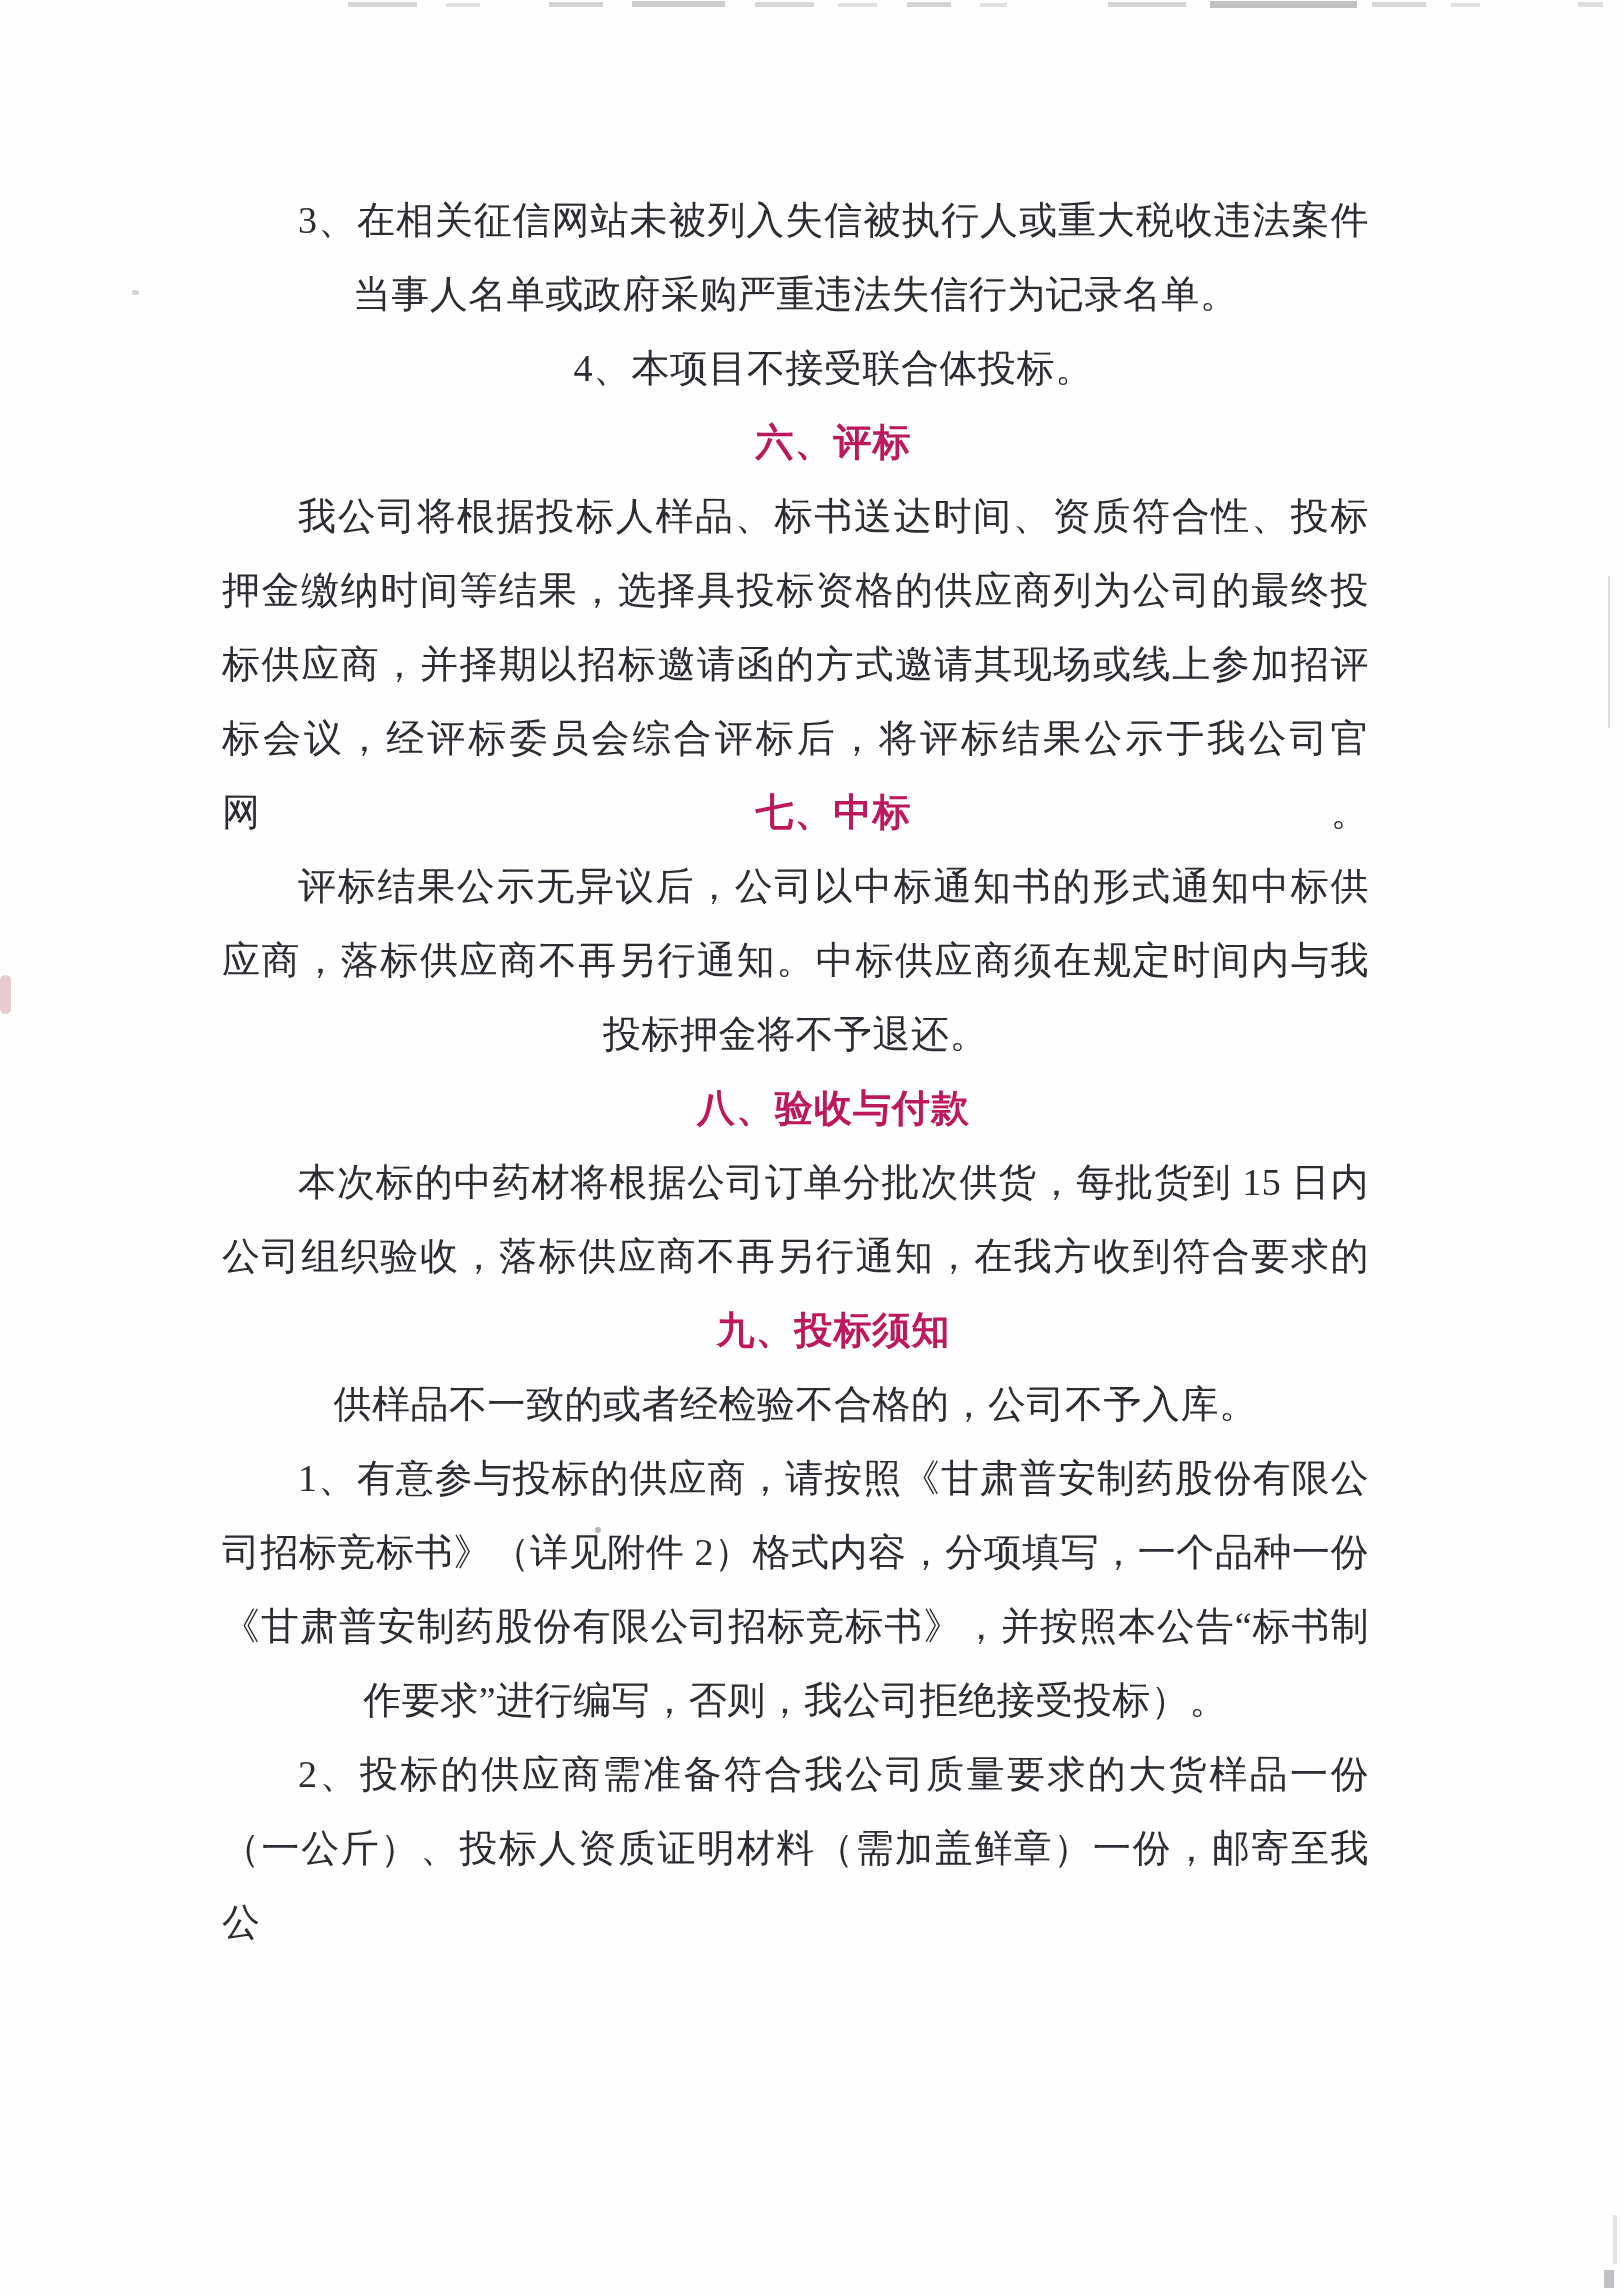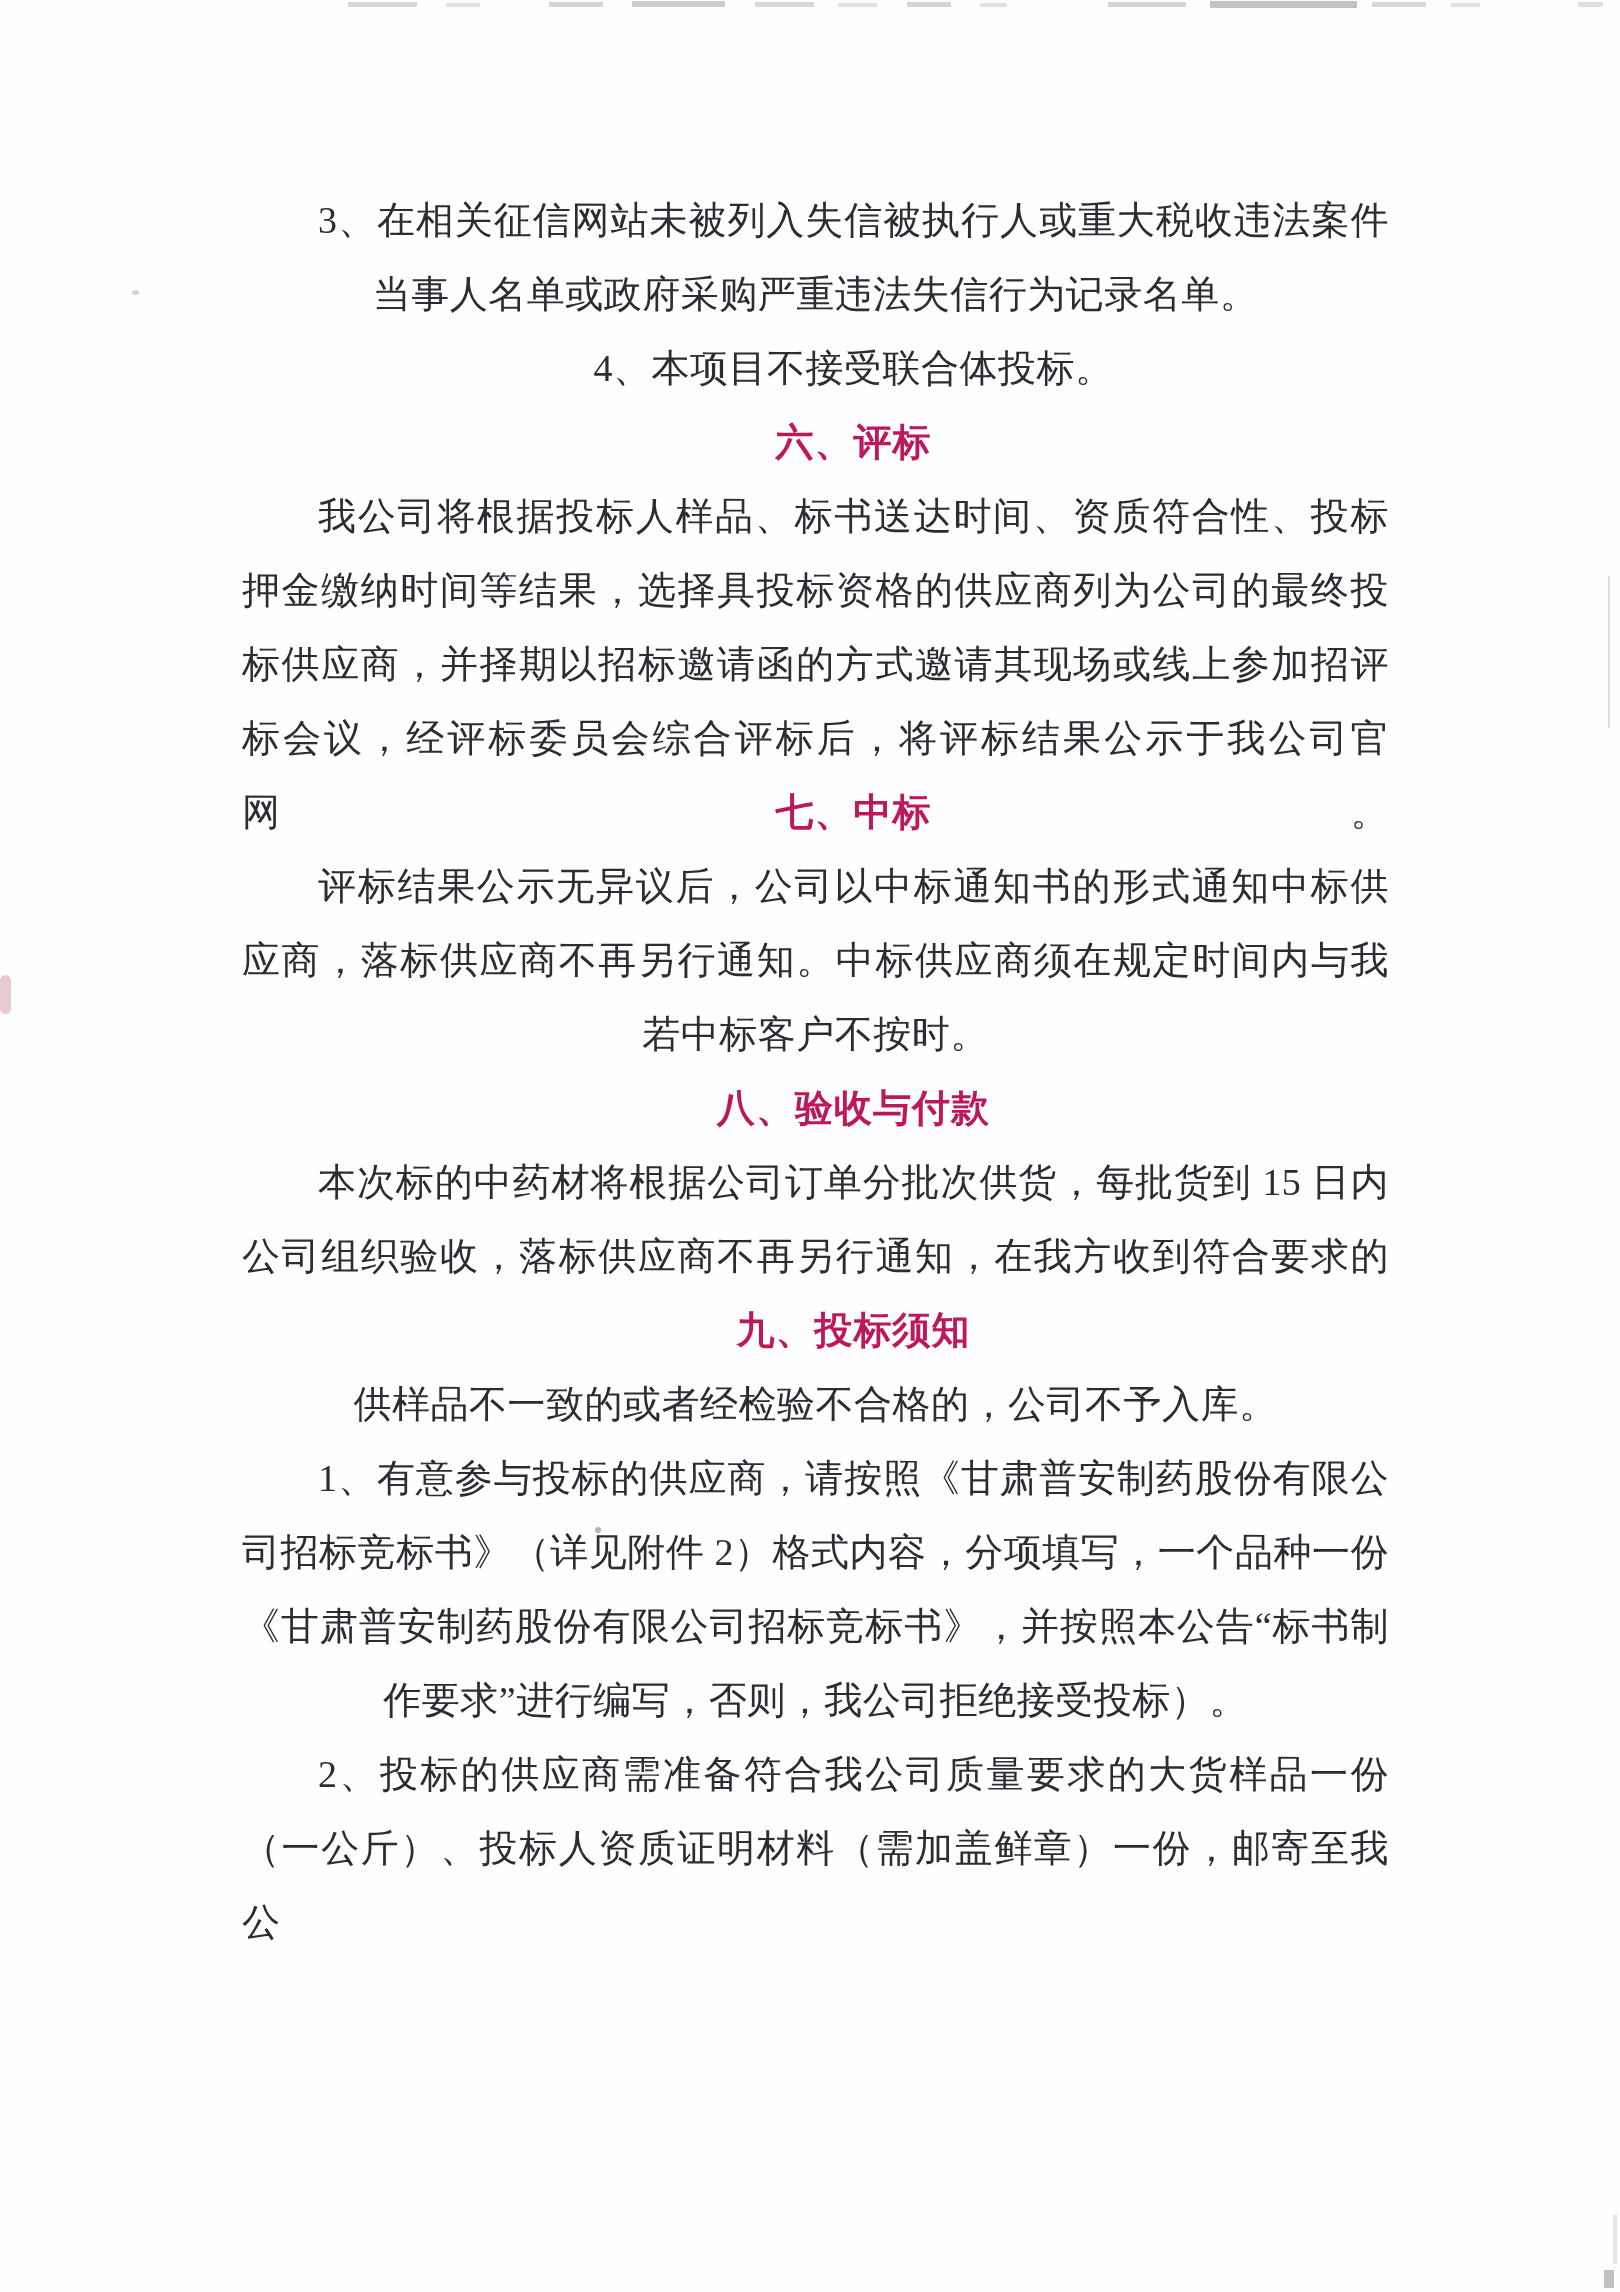--- a/index.html
+++ b/index.html
@@ -10,21 +10,21 @@
   .page {
     position: relative;
     width: 1620px;
     height: 2293px;
     background: #fefefe;
     overflow: hidden;
     font-family: "Liberation Serif", "DejaVu Serif", serif;
   }
   .text-column {
     position: absolute;
-    left: 242px;
+    left: 222px;
     top: 183px;
     width: 1147px;
   }
   .line {
     height: 74px;
     line-height: 74px;
     font-size: 38px;
     color: #2c2c33;
     letter-spacing: 0.5px;
     text-align: center;
@@ -55,21 +55,21 @@
       <div class="line">当事人名单或政府采购严重违法失信行为记录名单。</div>
       <div class="line indent">4、本项目不接受联合体投标。</div>
       <div class="line heading indent">六、评标</div>
       <div class="line justify indent">我公司将根据投标人样品、标书送达时间、资质符合性、投标</div>
       <div class="line justify">押金缴纳时间等结果，选择具投标资格的供应商列为公司的最终投</div>
       <div class="line justify">标供应商，并择期以招标邀请函的方式邀请其现场或线上参加招评</div>
       <div class="line justify">标会议，经评标委员会综合评标后，将评标结果公示于我公司官网。</div>
       <div class="line heading indent">七、中标</div>
       <div class="line justify indent">评标结果公示无异议后，公司以中标通知书的形式通知中标供</div>
       <div class="line justify">应商，落标供应商不再另行通知。中标供应商须在规定时间内与我</div>
-      <div class="line">若中标客户不按时。</div>
+      <div class="line">投标押金将不予退还。</div>
       <div class="line heading indent">八、验收与付款</div>
       <div class="line justify indent">本次标的中药材将根据公司订单分批次供货，每批货到 15 日内</div>
       <div class="line justify">公司组织验收，落标供应商不再另行通知，在我方收到符合要求的</div>
       <div class="line heading indent">九、投标须知</div>
       <div class="line">供样品不一致的或者经检验不合格的，公司不予入库。</div>
       <div class="line justify indent">1、有意参与投标的供应商，请按照《甘肃普安制药股份有限公</div>
       <div class="line justify">司招标竞标书》（详见附件 2）格式内容，分项填写，一个品种一份</div>
       <div class="line justify">《甘肃普安制药股份有限公司招标竞标书》，并按照本公告“标书制</div>
       <div class="line">作要求”进行编写，否则，我公司拒绝接受投标）。</div>
       <div class="line justify indent">2、投标的供应商需准备符合我公司质量要求的大货样品一份</div>

